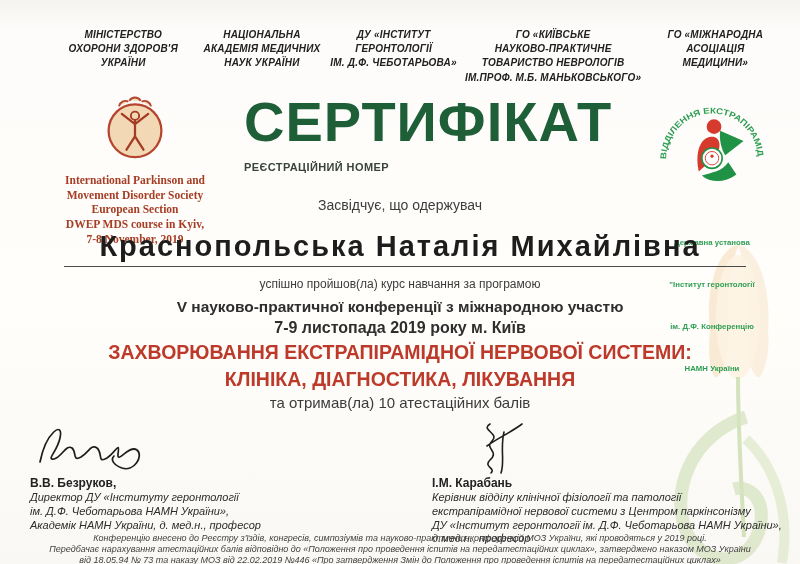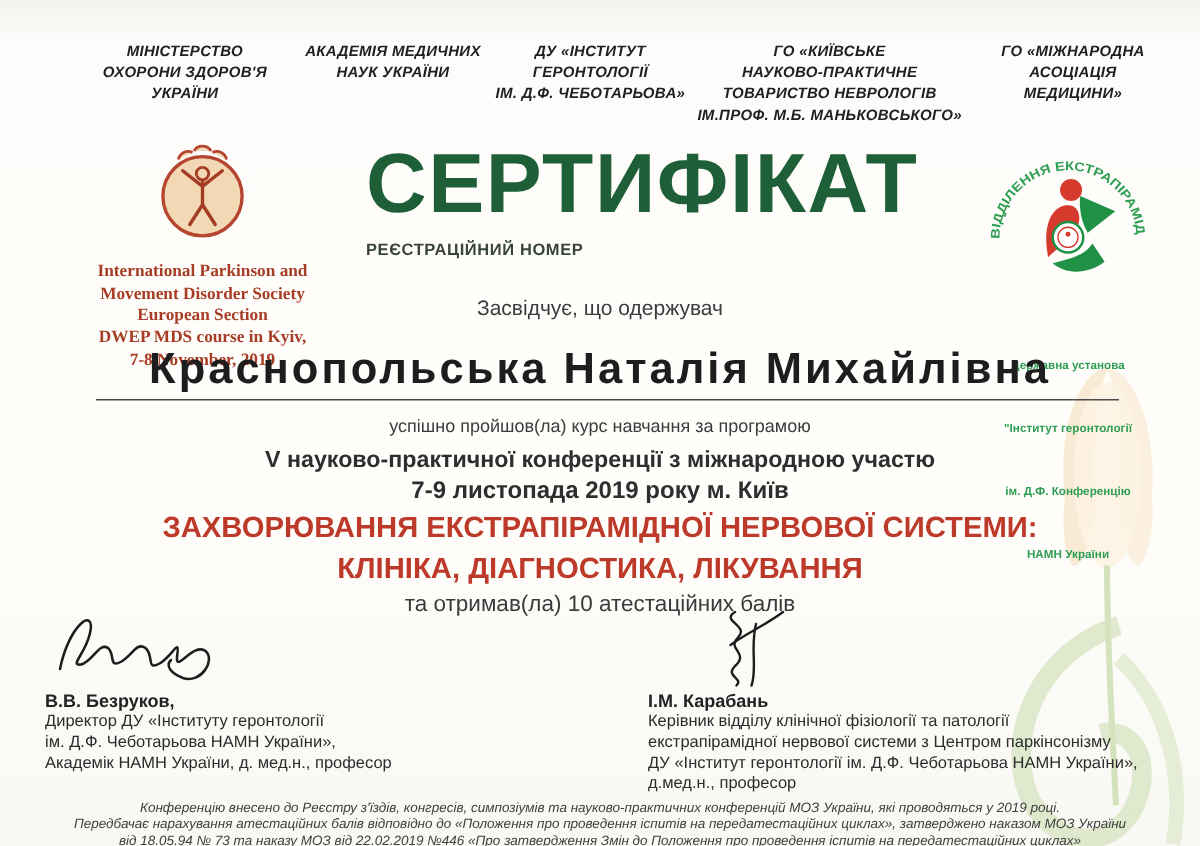--- a/index.html
+++ b/index.html
@@ -32,27 +32,27 @@
   .certifies{top:197px; font-size:14px; color:#3c3c3c;}
   .holder-name{top:230px; font-size:29px; font-weight:bold; letter-spacing:2px; color:#1d1d1d;}
   .name-rule{position:absolute; top:266px; left:64px; width:682px; height:0; border-top:1.6px solid #4a4a4a; z-index:2;}
   .prog1{top:277px; font-size:12px; color:#3c3c3c;}
   .prog2{top:298px; font-size:15.5px; font-weight:bold; color:#2e2e2e;}
   .prog3{top:319px; font-size:16px; font-weight:bold; color:#2e2e2e;}
   .topic{top:339px; font-size:19.5px; font-weight:bold; color:#bd3a2a; line-height:1.38;}
   .topic span{display:block;}
   .points{top:394px; font-size:15px; color:#3b3b3b;}
   
-  .sig{position:absolute; top:400px; z-index:2;}
+  .sig{position:absolute; top:416px; z-index:2;}
   .sig.left{left:30px; width:340px;}
   .sig.right{left:432px; width:362px;}
   .sig .scribble{height:58px;}
   .sig .sname{font-size:12px; font-weight:bold; color:#222; margin-top:2px;}
   .sig .slines{font-size:11px; color:#2c2c2c; line-height:1.25; margin-top:1px;}
-  .sig .slines span{display:block;}
+  .sig .slines span{display:block;font-style:italic;}
   .sig.right .scribble svg{margin-left:28px;}
   
   .footnote{position:absolute; top:533px; left:0; right:0; text-align:center; font-size:9px; font-style:italic; color:#3f3f3f; line-height:1.24; z-index:2;}
   .footnote span{display:block;}
   
   .tulip{position:absolute; right:0; top:236px; width:152px; height:328px; z-index:1; pointer-events:none;}
 </style>
 </head>
 <body>
 
@@ -67,20 +67,21 @@
     <path d="M98,202 C130,232 142,280 134,326" stroke="#dde8c9" stroke-width="10" fill="none" opacity="0.7"></path>
   </svg>
 
   <div class="orgs">
     <div class="org o0">
       <span>МІНІСТЕРСТВО</span>
       <span>ОХОРОНИ ЗДОРОВ'Я</span>
       <span>УКРАЇНИ</span>
     </div>
     <div class="org o1">
+      <span>НАЦІОНАЛЬНА</span>
       <span>АКАДЕМІЯ МЕДИЧНИХ</span>
       <span>НАУК УКРАЇНИ</span>
     </div>
     <div class="org o2">
       <span>ДУ «ІНСТИТУТ</span>
       <span>ГЕРОНТОЛОГІЇ</span>
       <span>ІМ. Д.Ф. ЧЕБОТАРЬОВА»</span>
     </div>
     <div class="org o3">
       <span>ГО «КИЇВСЬКЕ</span>

